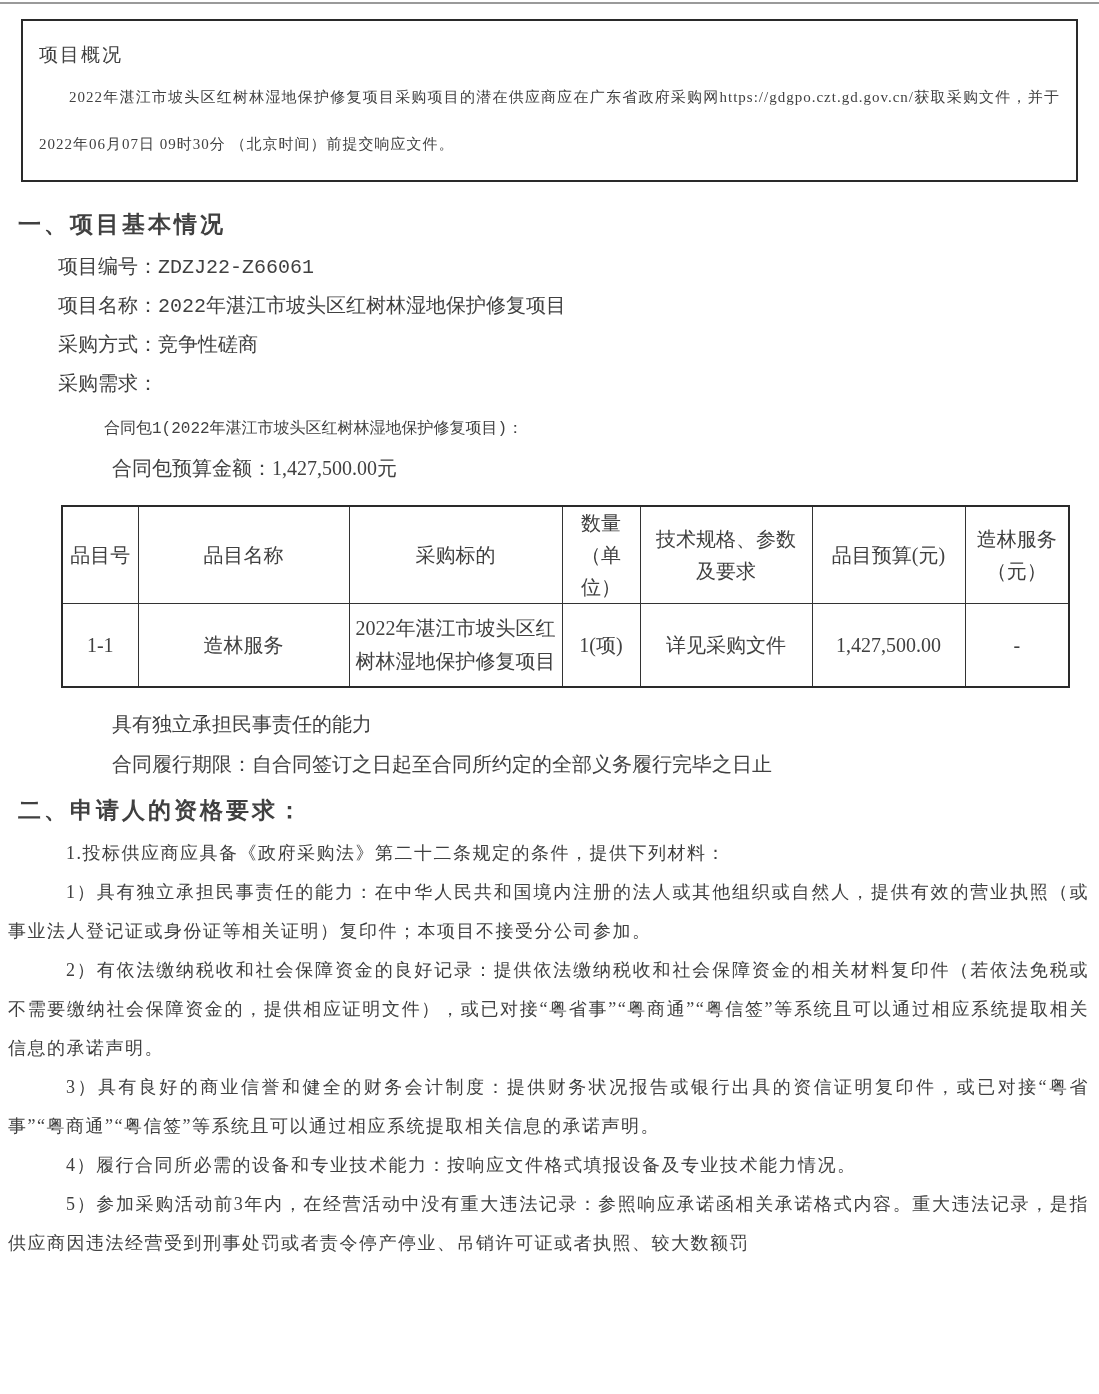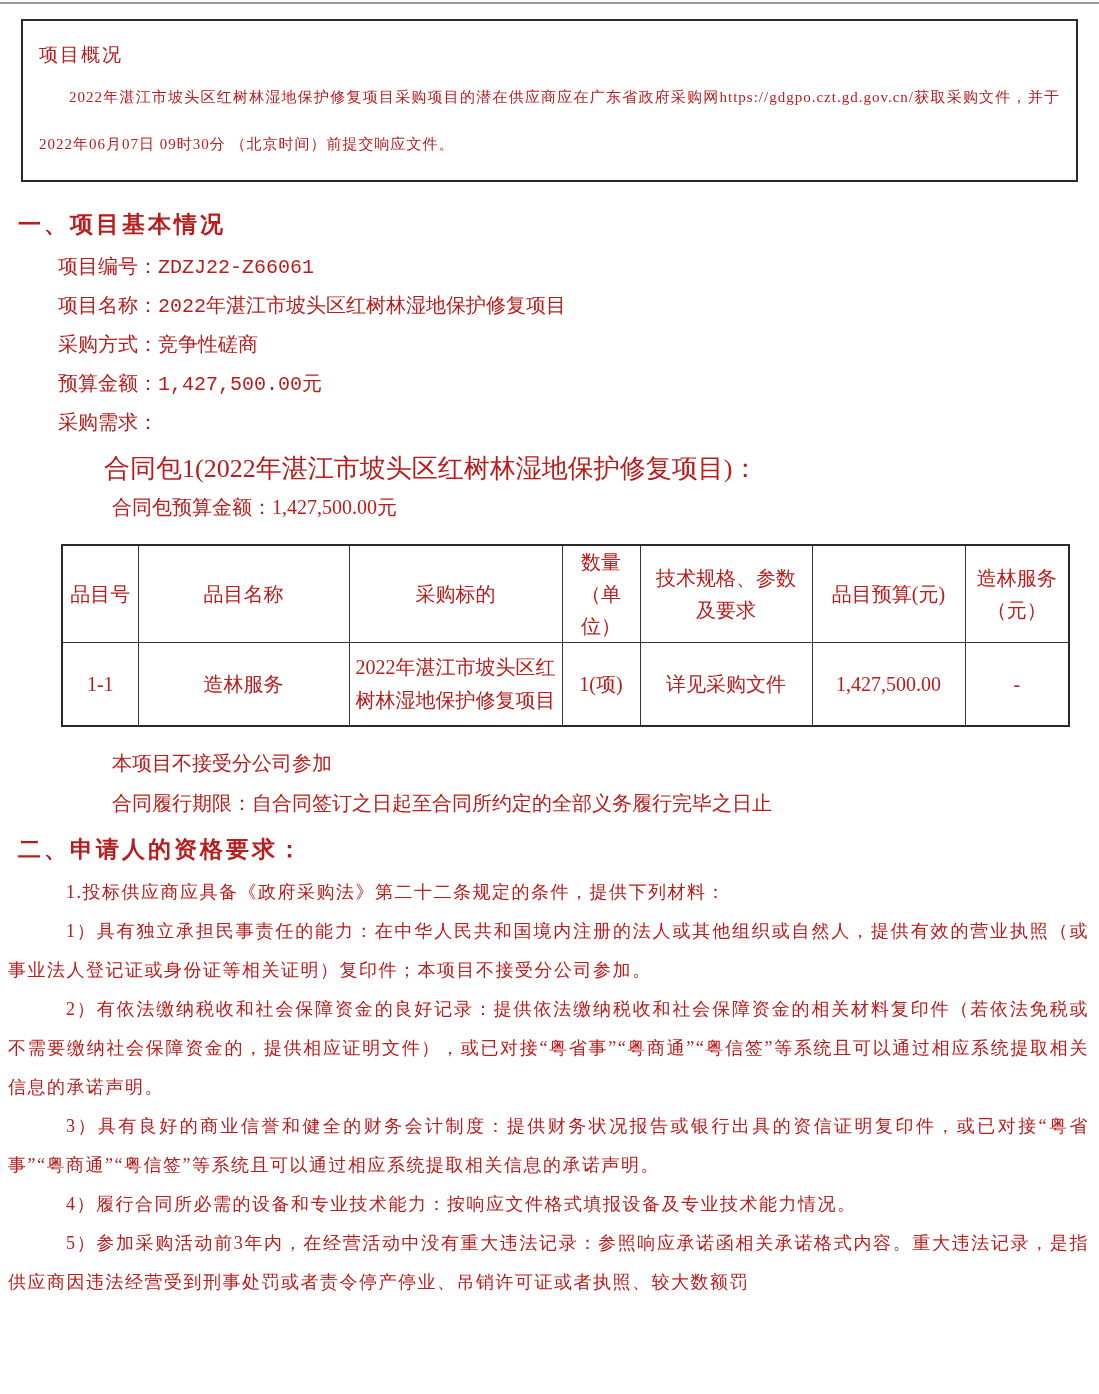--- a/index.html
+++ b/index.html
@@ -2,21 +2,21 @@
 <html><head>
 <meta charset="utf-8">
 <style>
   html,body{margin:0;padding:0;background:#ffffff;}
   .page{
     position:relative;
     width:1099px;
     height:1394px;
     margin:0 auto;
     background:#ffffff;
-    color:#b91c1c;
+    color:#404040;
     font-family:"Liberation Serif","DejaVu Serif",serif;
     overflow:hidden;
     box-sizing:border-box;
   }
   .top-rule{
     position:absolute;
     top:2px;left:0;width:100%;height:0;
     border-top:2px solid #9a9a9a;
   }
   .overview-box{
@@ -41,21 +41,21 @@
   }
   .h-section{
     font-size:23px;
     font-weight:bold;
     letter-spacing:3px;
     margin:28px 0 0 18px;
     line-height:30px;
   }
   .info-block{margin:8px 0 0 58px;font-family:Liberation Mono, monospace;}
   .info-line{font-size:20px;line-height:39px;white-space:pre;}
-  .pkg-line{font-size:26px;line-height:39px;margin:6px 0 0 104px;}
+  .pkg-line{font-size:16px;line-height:39px;margin:6px 0 0 104px;font-family:Liberation Mono, monospace;}
   .pkg-budget-line{font-size:20px;line-height:39px;margin:0 0 0 112px;}
   table.items{
     margin:17px 0 0 61px;
     border-collapse:collapse;
     table-layout:fixed;
     width:1007px;
     font-size:20px;
   }
   table.items,table.items th,table.items td{border:1px solid #333;}
   table.items{border:2px solid #2a2a2a;}
@@ -100,21 +100,20 @@
     <div class="overview-title">项目概况</div>
     <p class="overview-body">2022年湛江市坡头区红树林湿地保护修复项目采购项目的潜在供应商应在广东省政府采购网https://gdgpo.czt.gd.gov.cn/获取采购文件，并于 2022年06月07日 09时30分 （北京时间）前提交响应文件。</p>
   </div>
 
   <div class="h-section">一、项目基本情况</div>
 
   <div class="info-block">
     <div class="info-line"><span>项目编号：</span><span>ZDZJ22-Z66061</span></div>
     <div class="info-line"><span>项目名称：</span><span>2022年湛江市坡头区红树林湿地保护修复项目</span></div>
     <div class="info-line"><span>采购方式：</span><span>竞争性磋商</span></div>
-    <div class="info-line"><span>预算金额：</span><span>1,427,500.00元</span></div>
     <div class="info-line"><span>采购需求：</span><span></span></div>
   </div>
 
   <div class="pkg-line">合同包1(2022年湛江市坡头区红树林湿地保护修复项目)：</div>
   <div class="pkg-budget-line">合同包预算金额：1,427,500.00元</div>
 
   <table class="items">
     <colgroup>
       <col style="width:76px">
         <col style="width:211px">
@@ -142,21 +141,21 @@
         <td class="col-subject">2022年湛江市坡头区红树林湿地保护修复项目</td>
         <td>1(项)</td>
         <td>详见采购文件</td>
         <td>1,427,500.00</td>
         <td class="cell-maxprice">-</td>
       </tr>
     </tbody>
   </table>
 
   <div class="notes">
-    <div class="note-line">本项目不接受分公司参加</div>
+    <div class="note-line">具有独立承担民事责任的能力</div>
     <div class="note-line">合同履行期限：自合同签订之日起至合同所约定的全部义务履行完毕之日止</div>
   </div>
 
   <div class="h-section h-section2">二、申请人的资格要求：</div>
 
   <div class="paras">
     <p class="para">1.投标供应商应具备《政府采购法》第二十二条规定的条件，提供下列材料：</p>
     <p class="para">1）具有独立承担民事责任的能力：在中华人民共和国境内注册的法人或其他组织或自然人，提供有效的营业执照（或事业法人登记证或身份证等相关证明）复印件；本项目不接受分公司参加。</p>
     <p class="para">2）有依法缴纳税收和社会保障资金的良好记录：提供依法缴纳税收和社会保障资金的相关材料复印件（若依法免税或不需要缴纳社会保障资金的，提供相应证明文件），或已对接“粤省事”“粤商通”“粤信签”等系统且可以通过相应系统提取相关信息的承诺声明。</p>
     <p class="para">3）具有良好的商业信誉和健全的财务会计制度：提供财务状况报告或银行出具的资信证明复印件，或已对接“粤省事”“粤商通”“粤信签”等系统且可以通过相应系统提取相关信息的承诺声明。</p>

